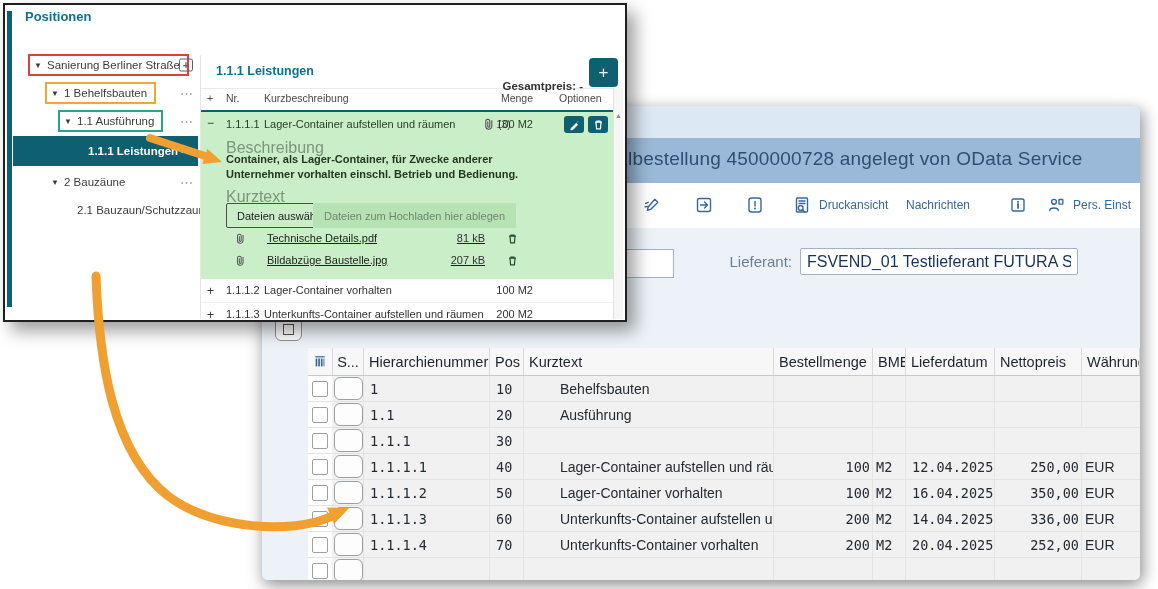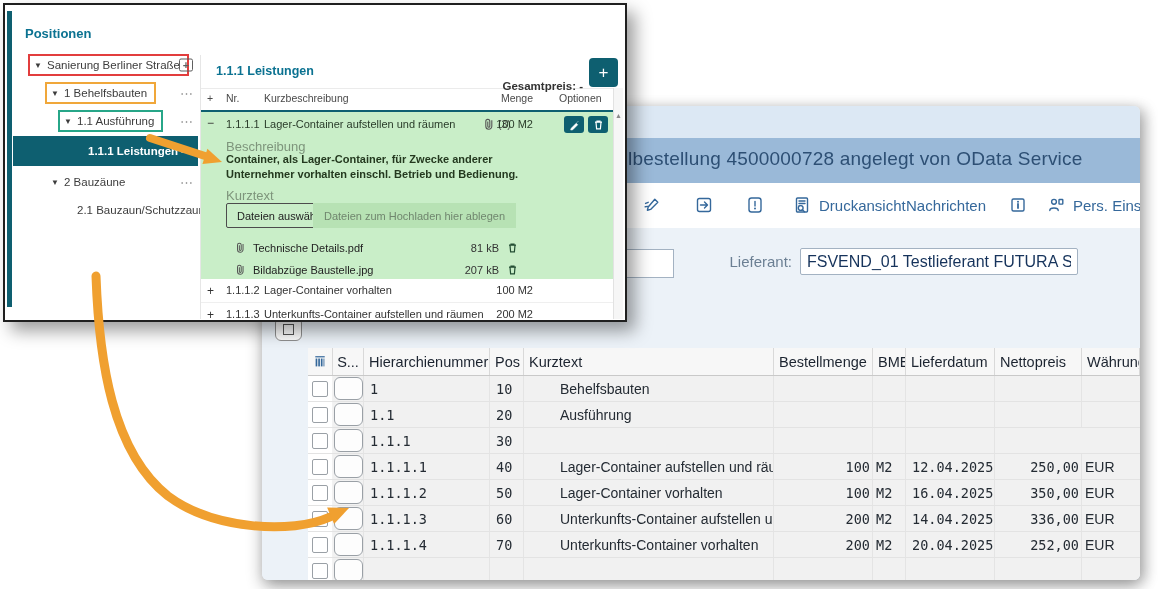--- a/index.html
+++ b/index.html
@@ -13,21 +13,21 @@
   .sap-window{
     position:absolute;left:262px;top:106px;width:878px;height:474px;
     background:var(--content-bg);border-radius:6px;overflow:hidden;z-index:1;
     box-shadow:0 6px 16px rgba(0,0,0,.32), 6px 2px 14px rgba(0,0,0,.18);
   }
   .sap-band{position:absolute;left:0;top:0;right:0;height:32px;background:var(--title-band);}
   .sap-titlebar{position:absolute;left:0;top:32px;right:0;height:45px;background:var(--title-bar);}
   .sap-title{position:absolute;left:366px;top:10px;font-size:19px;color:#2d4f74;white-space:nowrap;letter-spacing:.2px;}
   .sap-toolbar{position:absolute;left:0;top:77px;right:0;height:45px;background:#fff;border-bottom:1px solid #d8dee5;}
   .tb-btn{position:absolute;top:0;height:44px;display:flex;align-items:center;gap:7px;background:none;border:none;
-    color:var(--sap-blue);font-family:inherit;font-size:15px;padding:0;cursor:pointer;white-space:nowrap;}
+    color:var(--sap-blue);font-family:inherit;font-size:12px;padding:0;cursor:pointer;white-space:nowrap;}
   .tb-edit{left:380px}.tb-copy{left:432px}.tb-msg{left:483px}.tb-print{left:530px}
   .tb-nachr{left:644px}.tb-info{left:746px}.tb-pers{left:784px}
   .tbico{width:20px;height:20px;stroke:var(--sap-blue);fill:none;stroke-width:1.4;stroke-linecap:round;stroke-linejoin:round;}
 
   .sap-content{position:absolute;left:0;top:122px;right:0;bottom:0;background:var(--content-bg);}
   .partial-input{position:absolute;left:348px;top:21px;width:58px;height:25px;border:1px solid #a3b2c2;background:#fff;}
   .supplier-label{position:absolute;left:438px;top:25px;width:92px;text-align:right;font-size:15px;color:#6b7f93;}
   .supplier-input{position:absolute;left:538px;top:20px;width:278px;height:27px;box-sizing:border-box;
     border:1px solid #a3b2c2;border-radius:2px;background:#fff;font-family:inherit;font-size:16px;color:#16335b;padding:0 6px;}
   .corner-btn{position:absolute;left:13px;top:89px;width:27px;height:24px;border:1px solid #8f8f8f;border-radius:6px;
@@ -54,21 +54,21 @@
   .c-kurz{padding:0 4px;margin-left:32px;}
   .gridico{width:17px;height:17px;}
 
   
   .overlay-window{
     position:absolute;left:3px;top:3px;width:624px;height:319px;box-sizing:border-box;background:#fff;
     border:2px solid #1f1f1f;z-index:10;overflow:hidden;
     box-shadow:8px 9px 16px rgba(0,0,0,.38);
   }
   .teal-sliver{position:absolute;left:2px;top:6px;width:5px;height:296px;background:var(--teal);}
-  .pos-title{position:absolute;left:20px;top:21px;margin:0;font-size:13px;font-weight:bold;color:var(--teal-heading);}
+  .pos-title{position:absolute;left:20px;top:4px;margin:0;font-size:13px;font-weight:bold;color:var(--teal-heading);}
 
   .tree{position:absolute;left:8px;top:47px;width:185px;}
   .tree-item{position:relative;height:26px;margin-bottom:2px;display:flex;align-items:center;font-size:11.5px;color:#3c3c3c;}
   .lvl1{padding-left:15px}.lvl2{padding-left:32px}.lvl3{padding-left:45px}.lvl4{padding-left:75px}
   .tree-box{display:inline-flex;align-items:center;gap:4px;padding:3px 7px 3px 3px;border:2px solid transparent;}
   .ann-red{border-color:var(--annotation-red);}
   .ann-orange{border-color:var(--annotation-orange);}
   .ann-green{border-color:var(--annotation-green);}
   .caret{font-size:8px;color:#3c3c3c;width:10px;text-align:center;flex:none;}
   .tree-label{white-space:nowrap;}
@@ -96,32 +96,32 @@
   .g-toggle{left:6px;top:4px;font-size:12px;color:#333;}
   .g-nr{left:25px;top:6px;font-size:11px;color:#2a3c2a;}
   .g-desc{left:63px;top:6px;font-size:11px;color:#2a3c2a;}
   .g-clip{left:281px;top:5px;}
   .g-count{left:297px;top:6px;font-size:10.5px;color:#444;}
   .g-qty{right:80px;top:6px;font-size:11px;color:#2a3c2a;}
   .mini-btn{position:absolute;top:4px;width:20px;height:17px;background:var(--teal);border:none;border-radius:3px;
     cursor:pointer;display:flex;align-items:center;justify-content:center;padding:0;}
   .g-btn-edit{left:363px;}
   .g-btn-del{left:387px;}
-  .g-label{font-size:13px;color:#7e957c;}
+  .g-label{font-size:16px;color:#7e957c;}
   .g-desc-label{left:25px;top:27px;}
   .g-line{left:25px;font-size:11px;font-weight:bold;color:#24391f;}
   .g-line1{top:41px;}
   .g-line2{top:56px;}
   .g-att-label{left:25px;top:76px;}
   .choose-btn{position:absolute;left:25px;top:91px;height:25px;padding:0 10px;background:transparent;
     border:1px solid #4c4c4c;border-radius:2px;font-family:inherit;font-size:11px;color:#222;cursor:pointer;}
   .dropzone{position:absolute;left:112px;top:91px;height:25px;padding:0 11px;background:var(--green-dropzone);
     display:flex;align-items:center;font-size:11px;color:#70866e;white-space:nowrap;}
   .files{position:absolute;left:33px;top:120px;width:285px;}
-  .file-row{display:flex;align-items:flex-end;height:22px;gap:7px;font-size:11px;color:#222;}
+  .file-row{display:flex;align-items:flex-start;height:22px;gap:21px;font-size:11px;color:#222;text-decoration:underline;}
   .file-name{white-space:nowrap;}
   .file-size{margin-left:auto;color:#333;}
   .file-del{background:none;border:none;padding:0;cursor:pointer;display:flex;align-items:center;}
 
   .detail-rows{position:absolute;left:0;top:224px;width:412px;}
   .drow{position:relative;height:23px;border-bottom:1px solid #efefef;font-size:11px;color:#333;background:#fff;}
   .drow span{position:absolute;top:5px;white-space:nowrap;}
   .d-toggle{left:6px;font-size:12px;color:#333;top:4px;}
   .d-nr{left:25px;}
   .d-desc{left:63px;}

